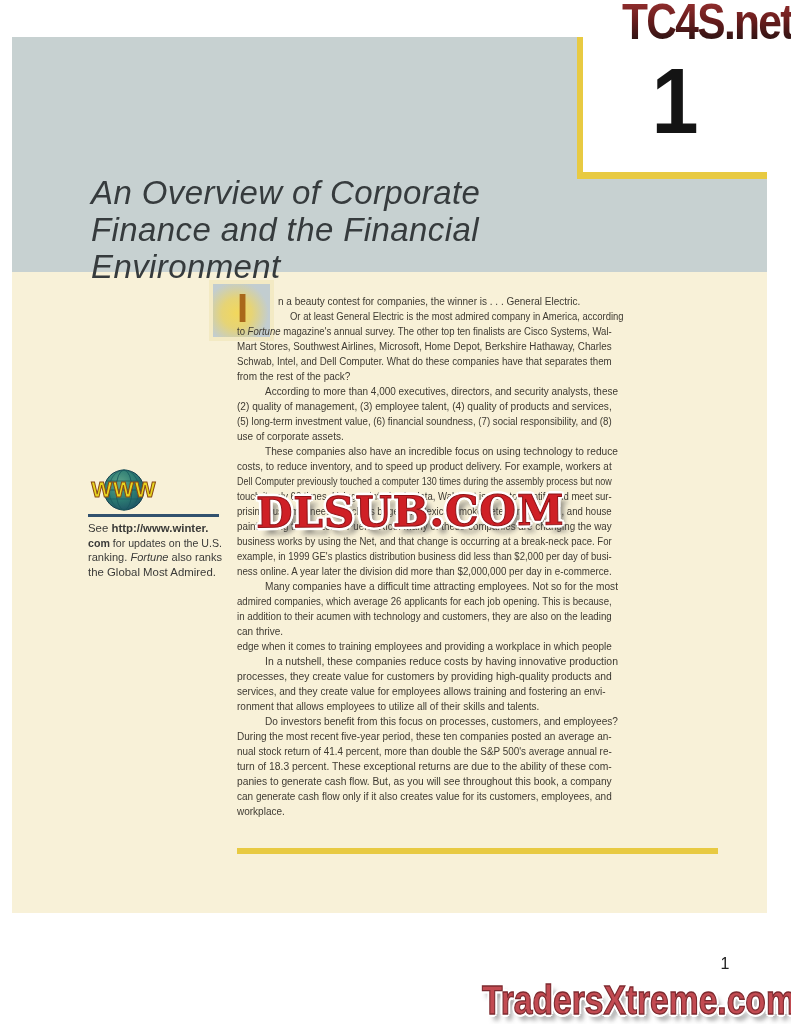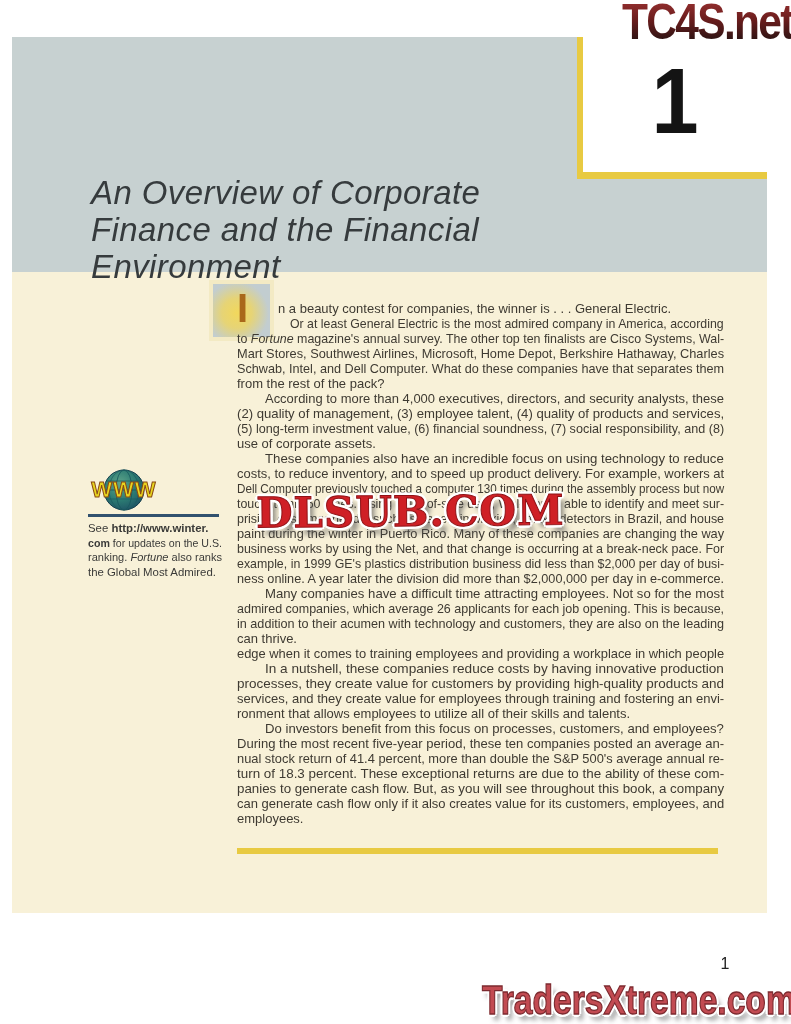--- a/index.html
+++ b/index.html
@@ -49,22 +49,22 @@
       #c2cdd0;
     box-shadow:0 0 0 4px #f3eac4;
   }
   .dropcap{
     position:absolute; left:24px; top:2px;
     font-size:40px; line-height:44px; font-weight:700;
     color:var(--dropcap_orange,#a9681a);
   }
   
   #body-col{
-    position:absolute; left:237px; top:301px; width:483px;
-    font-size:13px; color:var(--body_ink,#3e3a32);
+    position:absolute; left:237px; top:294px; width:483px;
+    font-size:10px; color:var(--body_ink,#3e3a32);
   }
   #body-col .bl{height:15px; line-height:15px;}
   .ln{display:inline-block; white-space:nowrap; transform-origin:0 70%;}
   .endrule{
     position:absolute; left:237px; top:848px; width:481px; height:6px;
     background:var(--accent_yellow,#e8ca42);
   }
   
   .www-svg{position:absolute; left:84px; top:466px;}
   .navyrule{
@@ -152,29 +152,29 @@
       <div class="bl"><span class="ln" style="transform: scaleX(0.9575);">business works by using the Net, and that change is occurring at a break-neck pace. For</span></div>
       <div class="bl"><span class="ln" style="transform: scaleX(0.9515);">example, in 1999 GE's plastics distribution business did less than $2,000 per day of busi-</span></div>
       <div class="bl"><span class="ln" style="transform: scaleX(0.9769);">ness online. A year later the division did more than $2,000,000 per day in e-commerce.</span></div>
       <div class="bl" style="padding-left: 28px;"><span class="ln" style="transform: scaleX(1.0117);">Many companies have a difficult time attracting employees. Not so for the most</span></div>
       <div class="bl"><span class="ln" style="transform: scaleX(0.9606);">admired companies, which average 26 applicants for each job opening. This is because,</span></div>
       <div class="bl"><span class="ln" style="transform: scaleX(0.9712);">in addition to their acumen with technology and customers, they are also on the leading</span></div>
       <div class="bl"><span class="ln">can thrive.</span></div>
       <div class="bl"><span class="ln" style="transform: scaleX(0.9927);">edge when it comes to training employees and providing a workplace in which people</span></div>
       <div class="bl" style="padding-left: 28px;"><span class="ln" style="transform: scaleX(1.0461);">In a nutshell, these companies reduce costs by having innovative production</span></div>
       <div class="bl"><span class="ln" style="transform: scaleX(1.0354);">processes, they create value for customers by providing high-quality products and</span></div>
-      <div class="bl"><span class="ln" style="transform: scaleX(1.0001);">services, and they create value for employees through training and fostering an envi-</span></div>
+      <div class="bl"><span class="ln" style="transform: scaleX(1.0001);">services, and they create value for employees allows training and fostering an envi-</span></div>
       <div class="bl"><span class="ln">ronment that allows employees to utilize all of their skills and talents.</span></div>
       <div class="bl" style="padding-left: 28px;"><span class="ln" style="transform: scaleX(1.0112);">Do investors benefit from this focus on processes, customers, and employees?</span></div>
       <div class="bl"><span class="ln" style="transform: scaleX(1.0031);">During the most recent five-year period, these ten companies posted an average an-</span></div>
       <div class="bl"><span class="ln" style="transform: scaleX(0.9881);">nual stock return of 41.4 percent, more than double the S&amp;P 500's average annual re-</span></div>
       <div class="bl"><span class="ln" style="transform: scaleX(1.0312);">turn of 18.3 percent. These exceptional returns are due to the ability of these com-</span></div>
       <div class="bl"><span class="ln" style="transform: scaleX(1.0244);">panies to generate cash flow. But, as you will see throughout this book, a company</span></div>
       <div class="bl"><span class="ln" style="transform: scaleX(0.9987);">can generate cash flow only if it also creates value for its customers, employees, and</span></div>
-      <div class="bl"><span class="ln">employees.</span></div>
+      <div class="bl"><span class="ln">workplace.</span></div>
     </div>
   <div class="endrule"></div>
 
   <svg class="www-svg" width="80" height="50" viewBox="0 0 80 50">
     <defs>
       <radialGradient id="globeg" cx="40%" cy="35%" r="75%">
         <stop offset="0%" stop-color="#5fa58a"></stop>
         <stop offset="55%" stop-color="#2b7a72"></stop>
         <stop offset="100%" stop-color="#1c4c63"></stop>
       </radialGradient>

